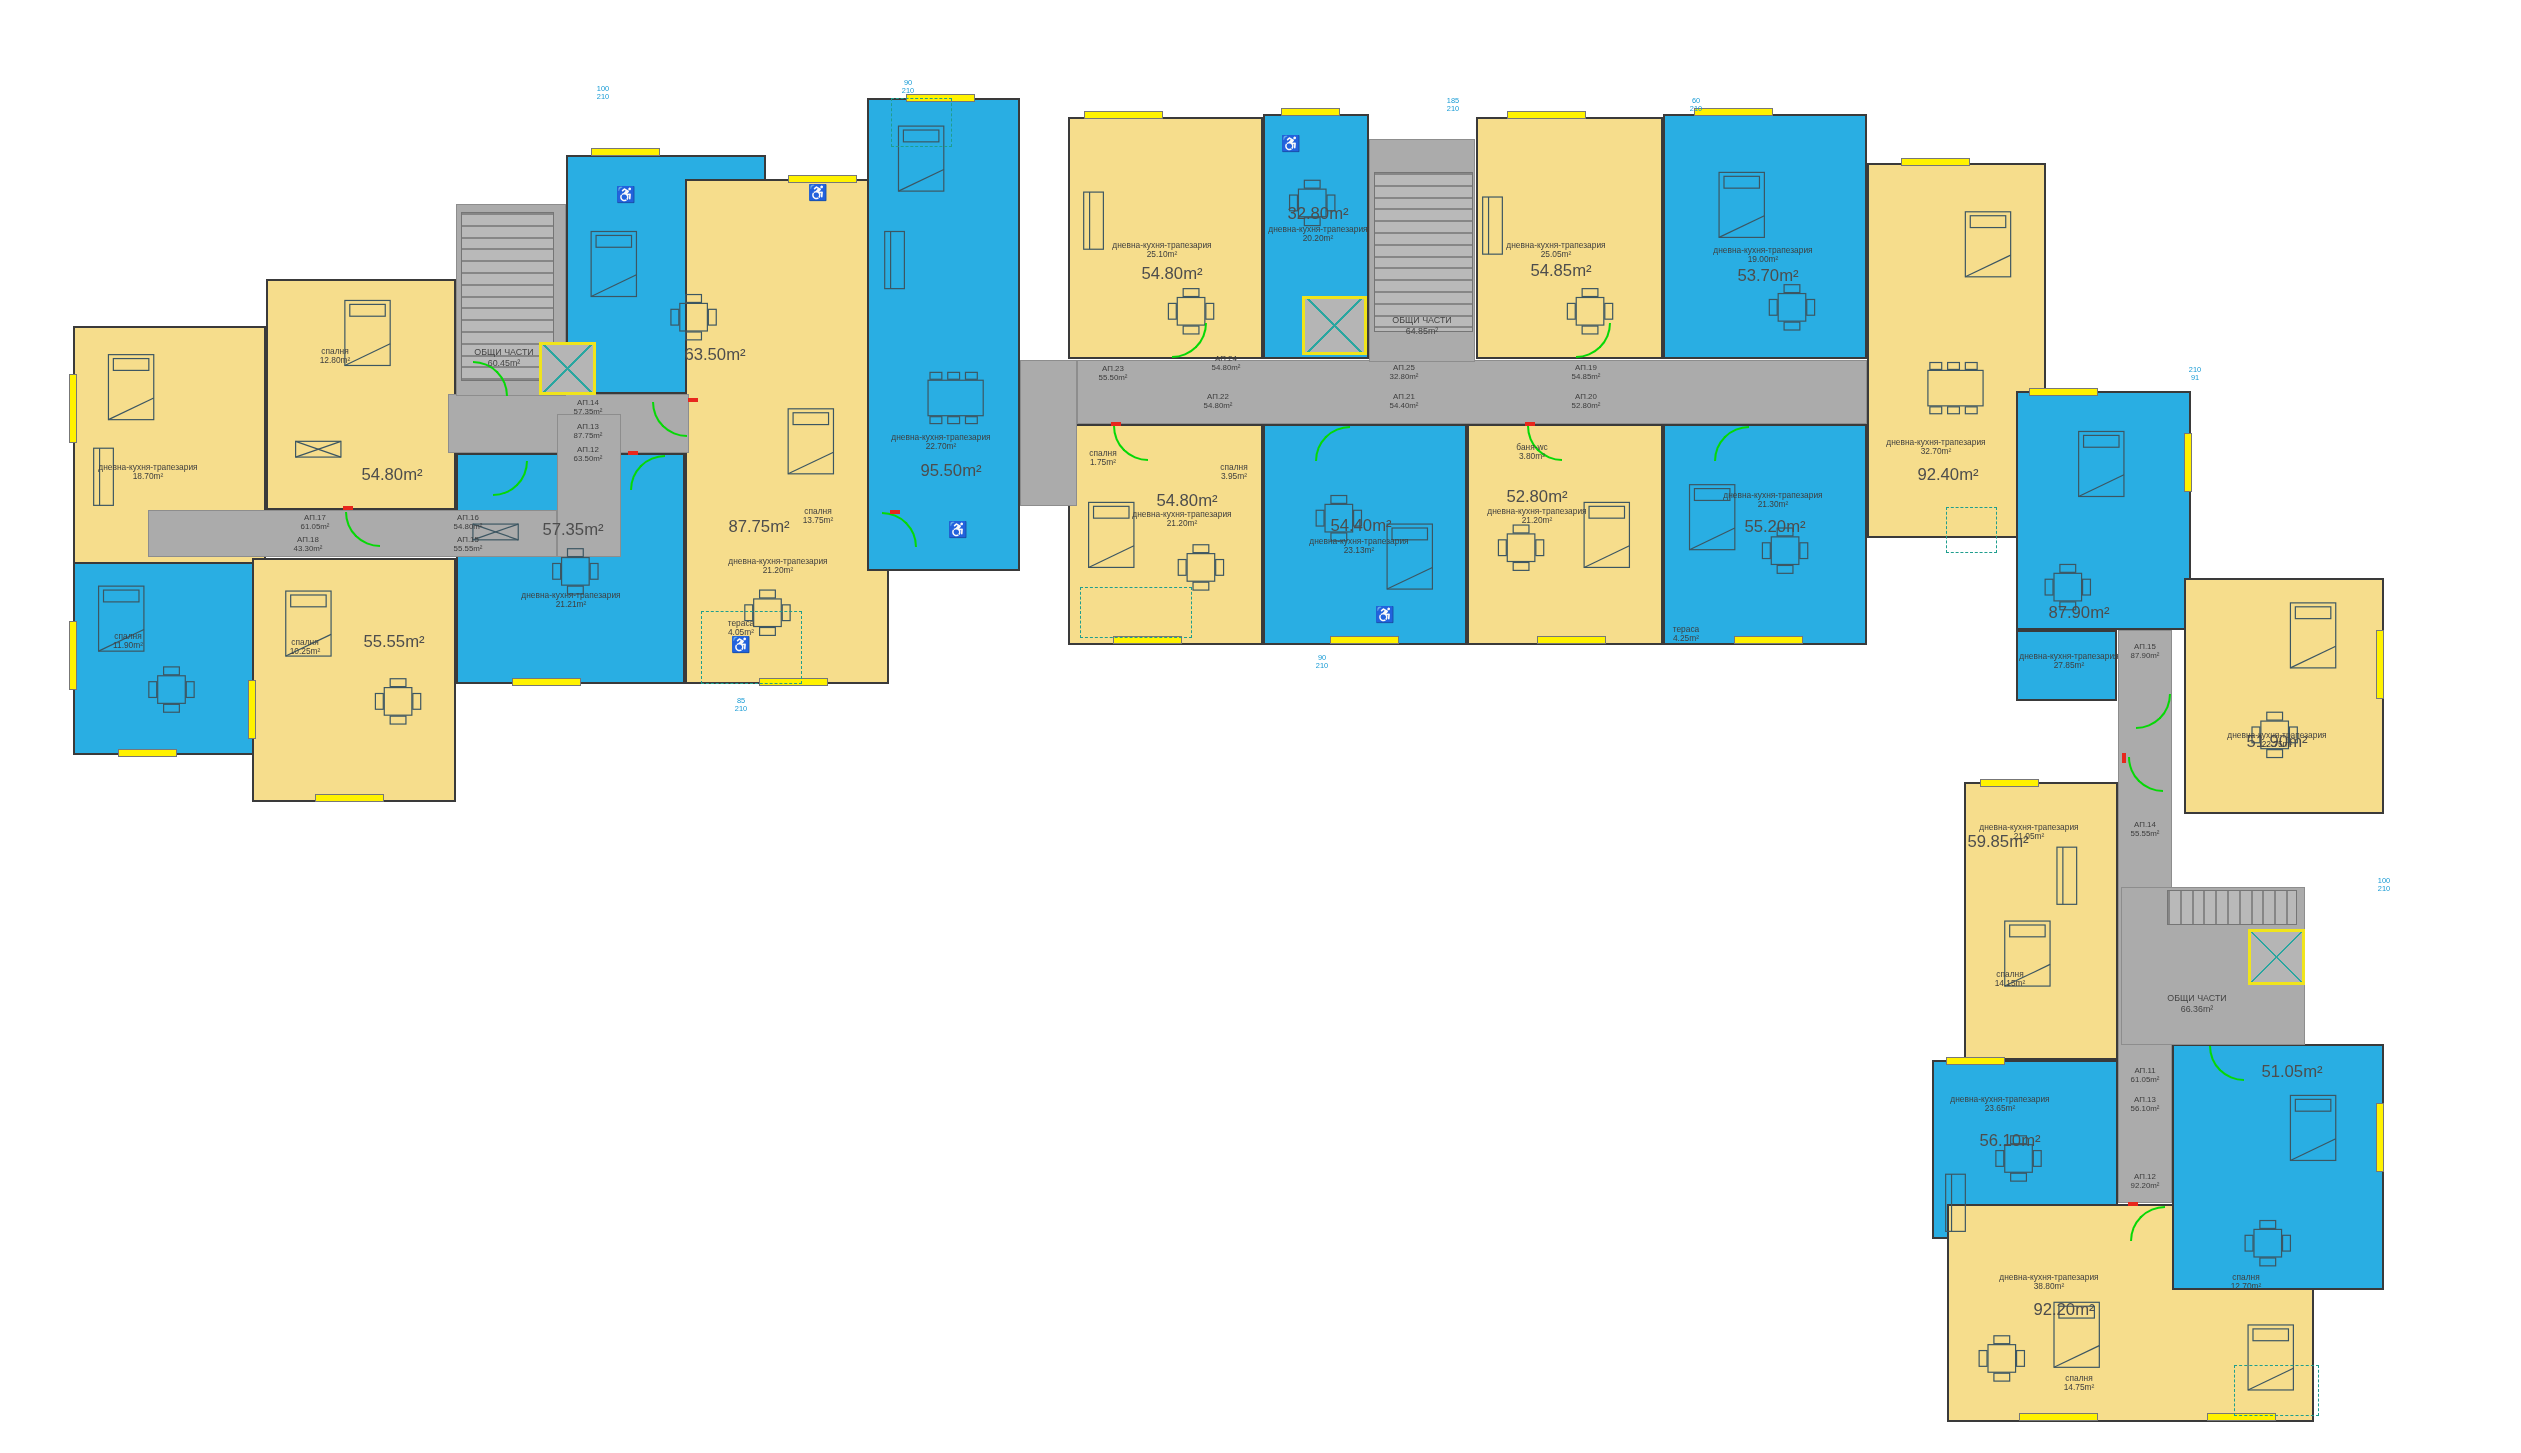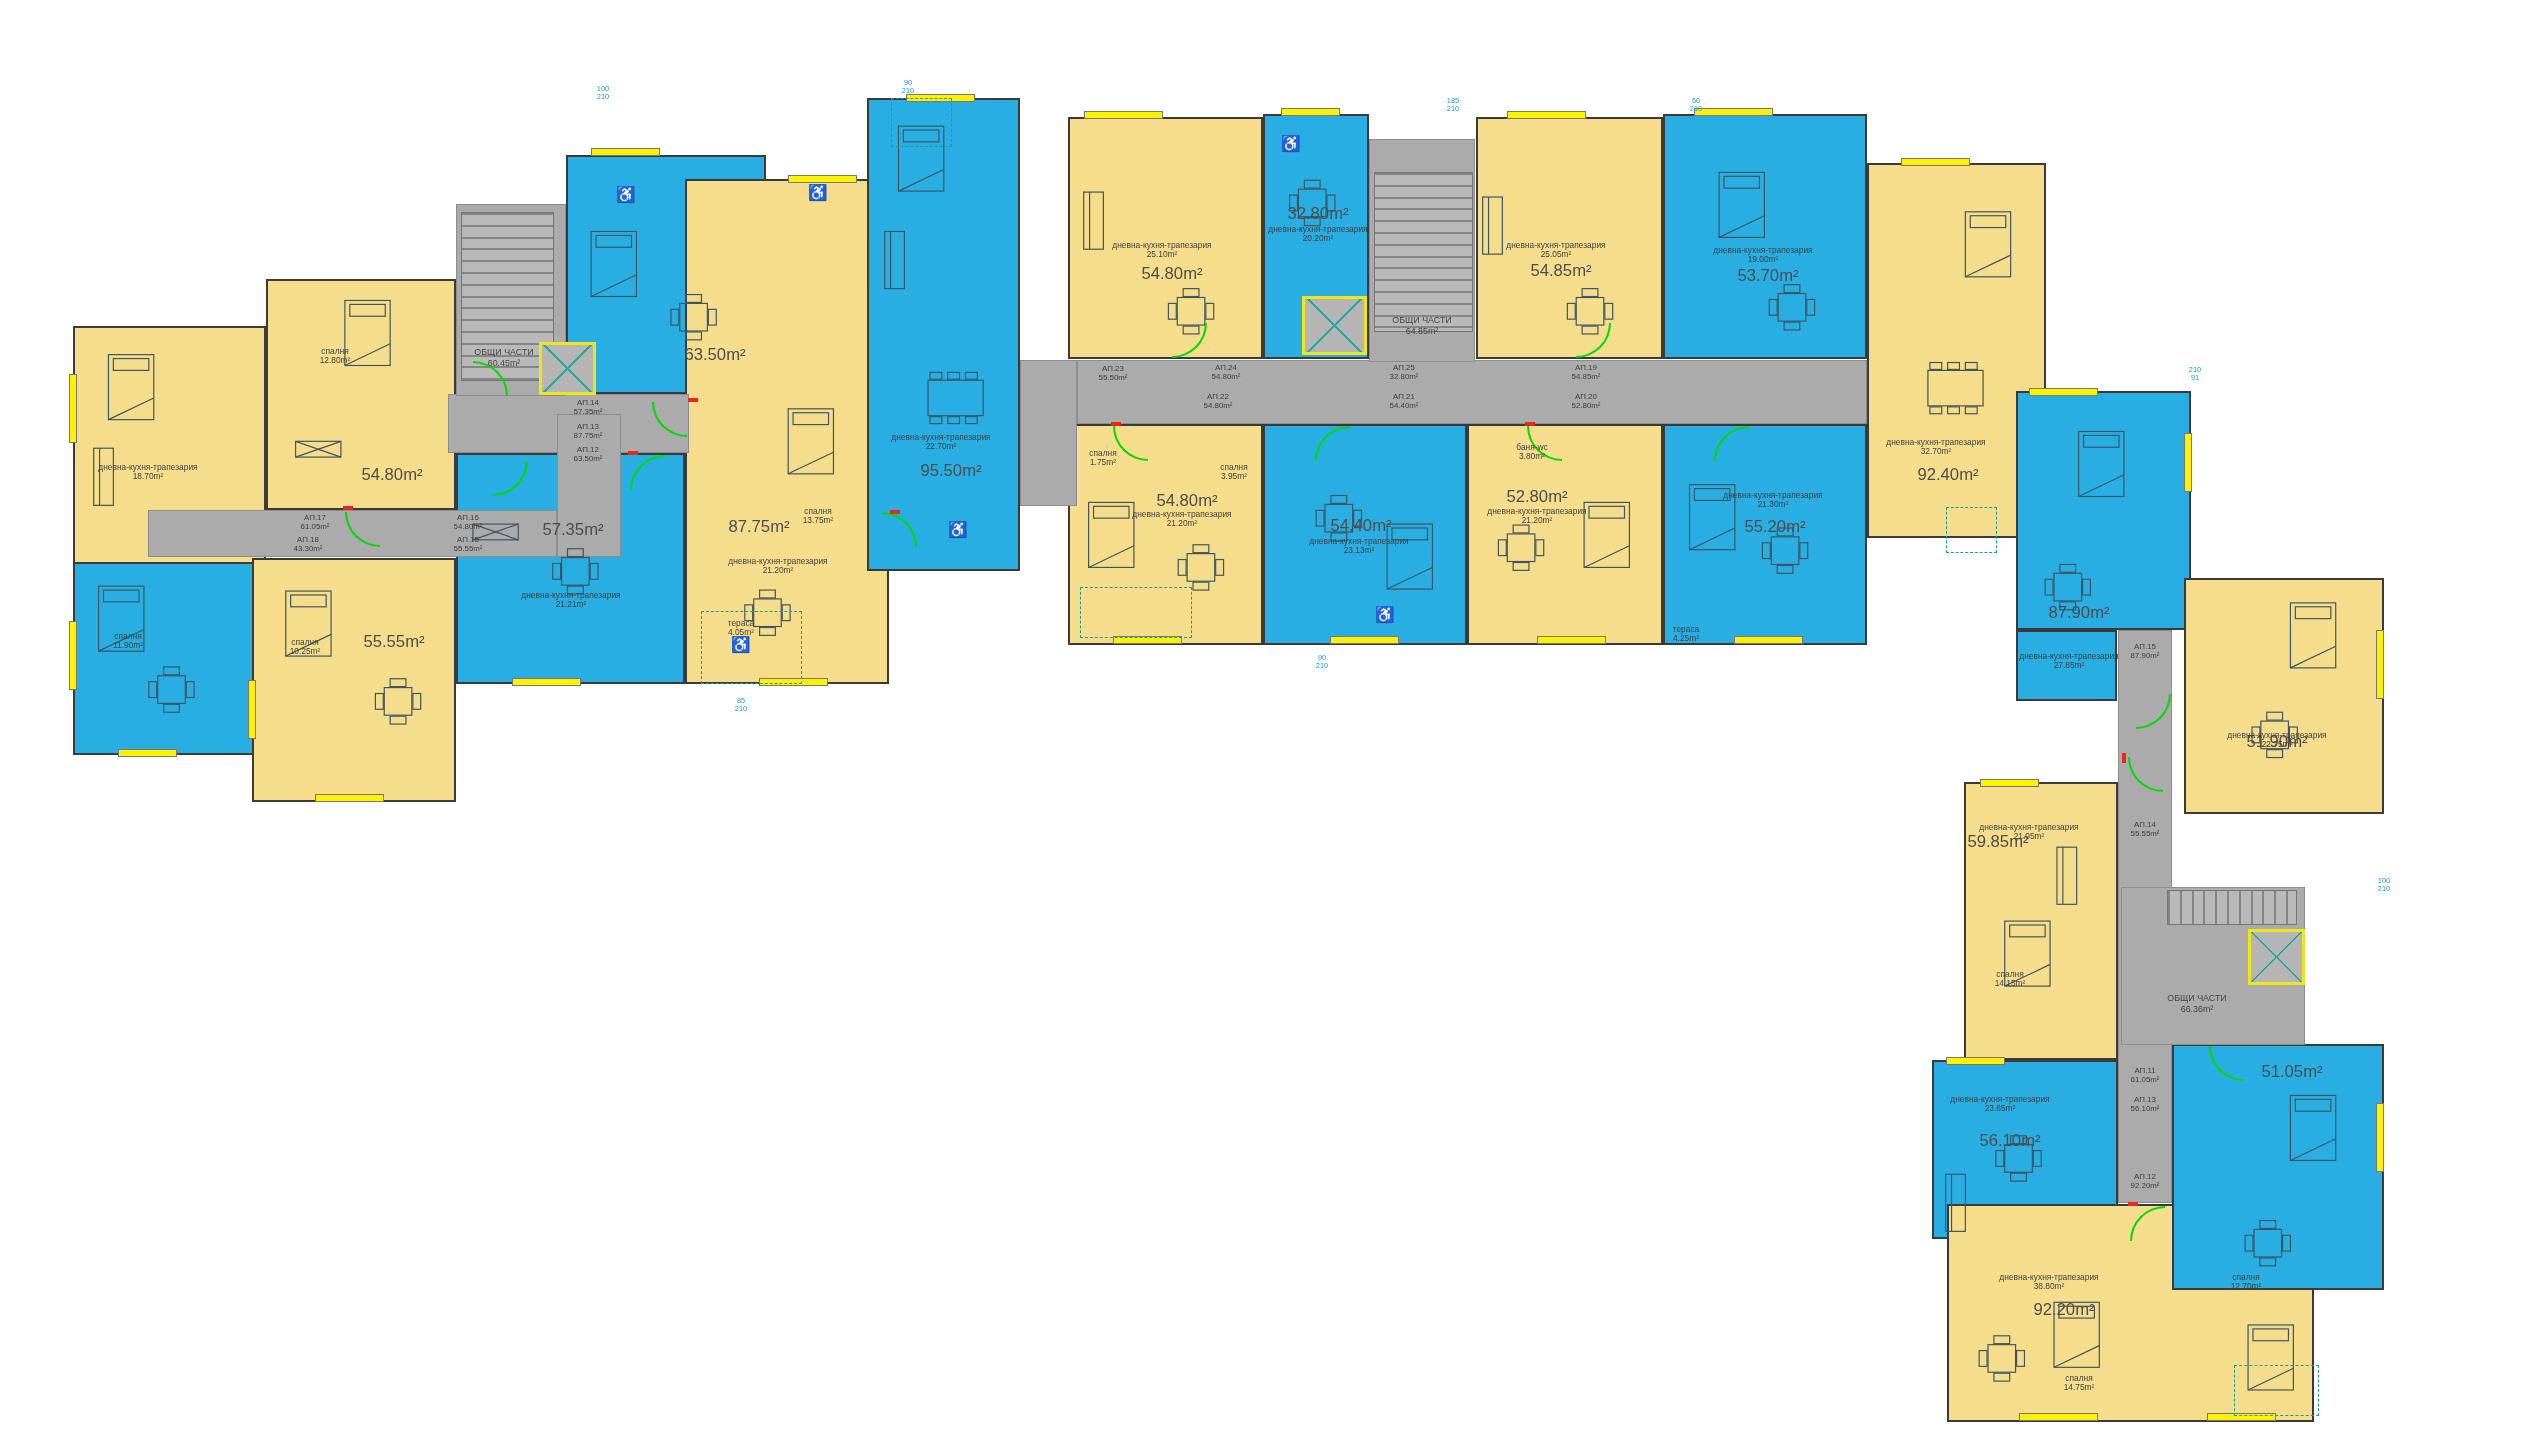--- a/index.html
+++ b/index.html
@@ -268,21 +268,21 @@
   <div class="clabel" style="left:468px;top:535px">АП.15
 55.55m²</div>
   <div class="clabel" style="left:588px;top:398px">АП.14
 57.35m²</div>
   <div class="clabel" style="left:588px;top:422px">АП.13
 87.75m²</div>
   <div class="clabel" style="left:588px;top:445px">АП.12
 63.50m²</div>
   <div class="clabel" style="left:1113px;top:364px">АП.23
 55.50m²</div>
-  <div class="clabel" style="left:1226px;top:363px">АП.24
+  <div class="clabel" style="left:1226px;top:354px">АП.24
 54.80m²</div>
   <div class="clabel" style="left:1218px;top:392px">АП.22
 54.80m²</div>
   <div class="clabel" style="left:1404px;top:363px">АП.25
 32.80m²</div>
   <div class="clabel" style="left:1404px;top:392px">АП.21
 54.40m²</div>
   <div class="clabel" style="left:1586px;top:363px">АП.19
 54.85m²</div>
   <div class="clabel" style="left:1586px;top:392px">АП.20

